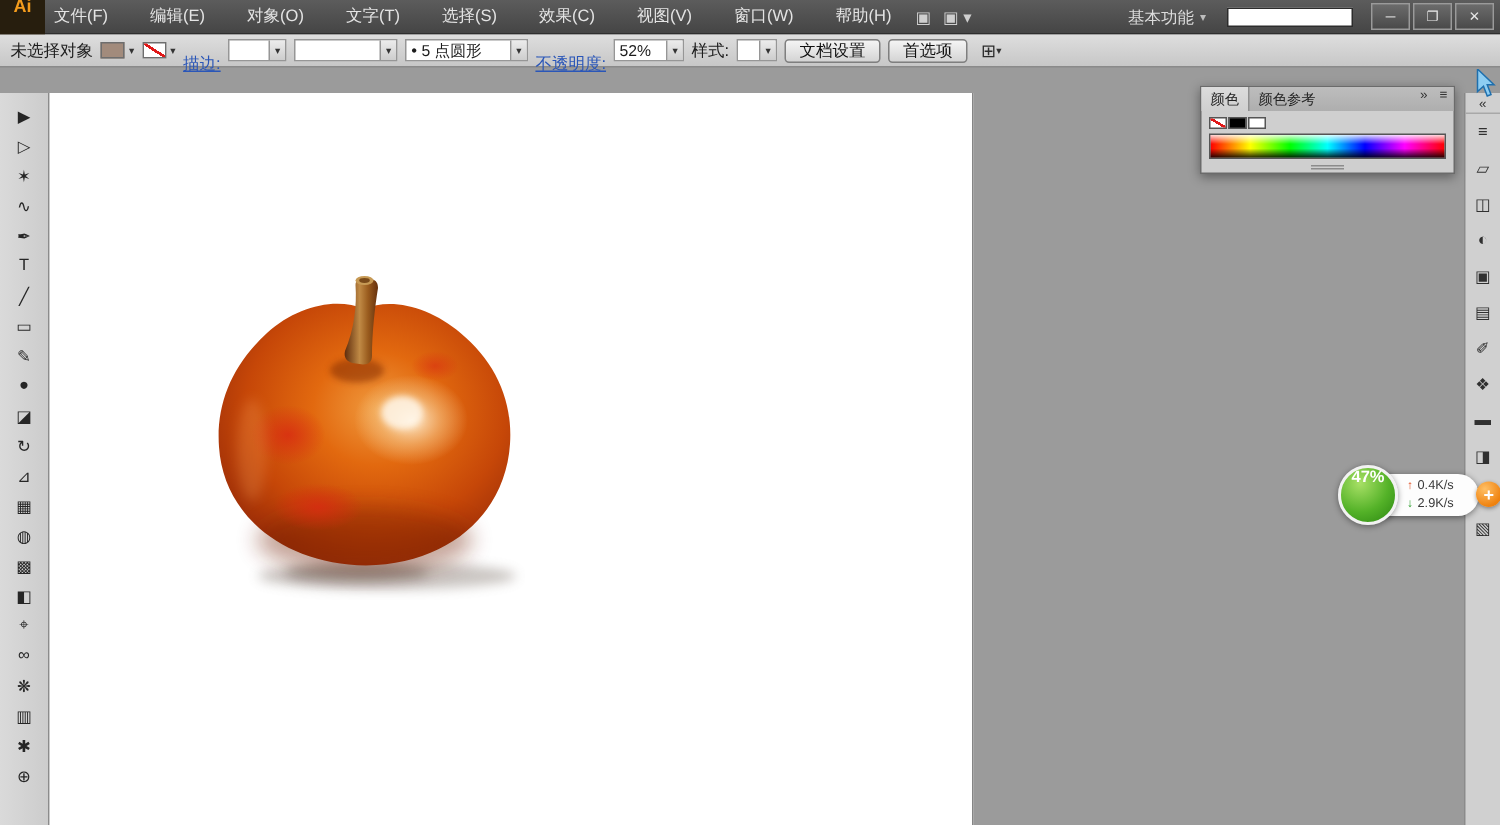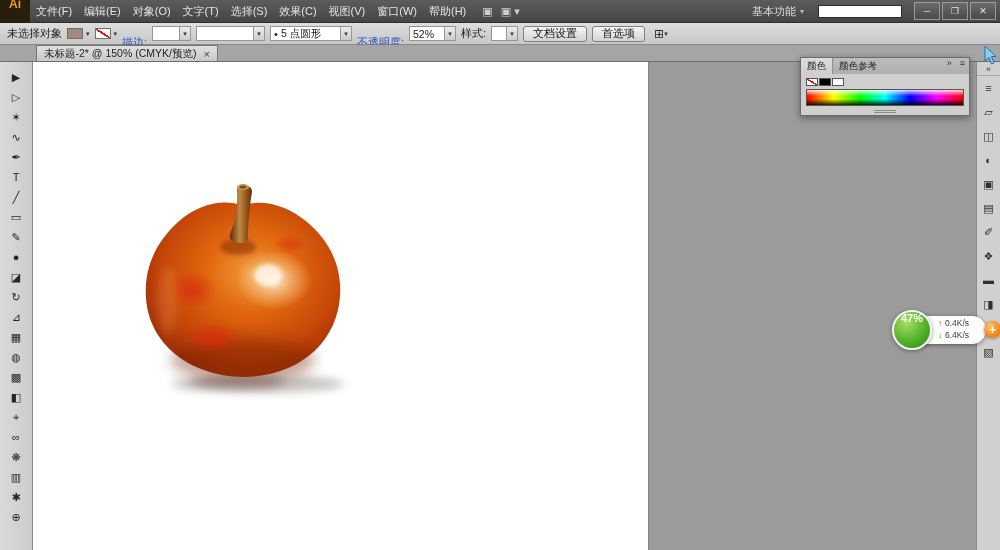--- a/index.html
+++ b/index.html
@@ -6,21 +6,21 @@
   html,body { width:1000px; height:550px; }
   body { font-family:"Liberation Sans","DejaVu Sans",sans-serif; background:#9b9b9b; overflow:hidden; }
   .app { position:relative; width:1000px; height:550px; }
 
   
   .titlebar { position:absolute; left:0; top:0; width:1000px; height:23px;
     background:linear-gradient(#5c5c5c,#454545); color:#e4e4e4; font-size:11px;
     display:flex; align-items:center; border-bottom:1px solid #2e2e2e; }
   .ai-logo { width:30px; height:37px; background:#271e0e; color:#f49c1d; font-weight:bold;
     text-align:center; line-height:23px; font-size:12px; flex:0 0 auto; }
-  .menubar { display:flex; align-items:center; }
+  .menubar { display:flex; align-items:center;gap:16px; }
   .menu-item { padding:0 6px; line-height:23px; cursor:default; white-space:nowrap; }
   .tb-icons { display:flex; gap:8px; margin-left:10px; color:#cfcfcf; font-size:11px; }
   .tb-spacer { flex:1; }
   .workspace-switcher { display:flex; align-items:center; gap:4px; margin-right:14px; color:#dcdcdc; }
   .ws-caret { font-size:8px; color:#bdbdbd; }
   .search-box { width:84px; height:13px; background:#fff; border:1px solid #2c2c2c; margin-right:10px; font-size:10px; padding:0 3px; }
   .win-controls { display:flex; margin-right:4px; }
   .win-btn { width:26px; height:18px; border:1px solid #9a9a9a; background:linear-gradient(#6b6b6b,#4a4a4a);
     color:#e8e8e8; font-size:9px; display:flex; align-items:center; justify-content:center; margin-left:2px; }
 
@@ -185,26 +185,20 @@
       <span class="arrow">▾</span>
     </span>
     <button class="cb-button">文档设置</button>
     <button class="cb-button">首选项</button>
     <span class="cb-panelicon">
       <span>⊞</span>
       <span class="mini-caret">▾</span>
     </span>
   </div>
 
-  <div class="tabbar">
-    <div class="doc-tab">
-      <span>未标题-2* @ 150% (CMYK/预览)</span>
-      <span class="tab-close">×</span>
-    </div>
-  </div>
 
   <div class="toolbar">
 
       <div class="tool">
         <span class="tool-glyph">▶</span>
       </div>
 
       <div class="tool">
         <span class="tool-glyph">▷</span>
       </div>
@@ -433,21 +427,21 @@
 
   <div class="net-widget">
     <div class="net-pill"></div>
     <div class="net-rows">
       <div class="net-row">
         <span class="net-arrow-up">↑</span>
         <span>0.4K/s</span>
       </div>
       <div class="net-row">
         <span class="net-arrow-down">↓</span>
-        <span>6.4K/s</span>
+        <span>2.9K/s</span>
       </div>
     </div>
     <div class="net-ball">
       <span>47%</span>
     </div>
     <div class="net-plus">
       <span>+</span>
     </div>
   </div>
 

